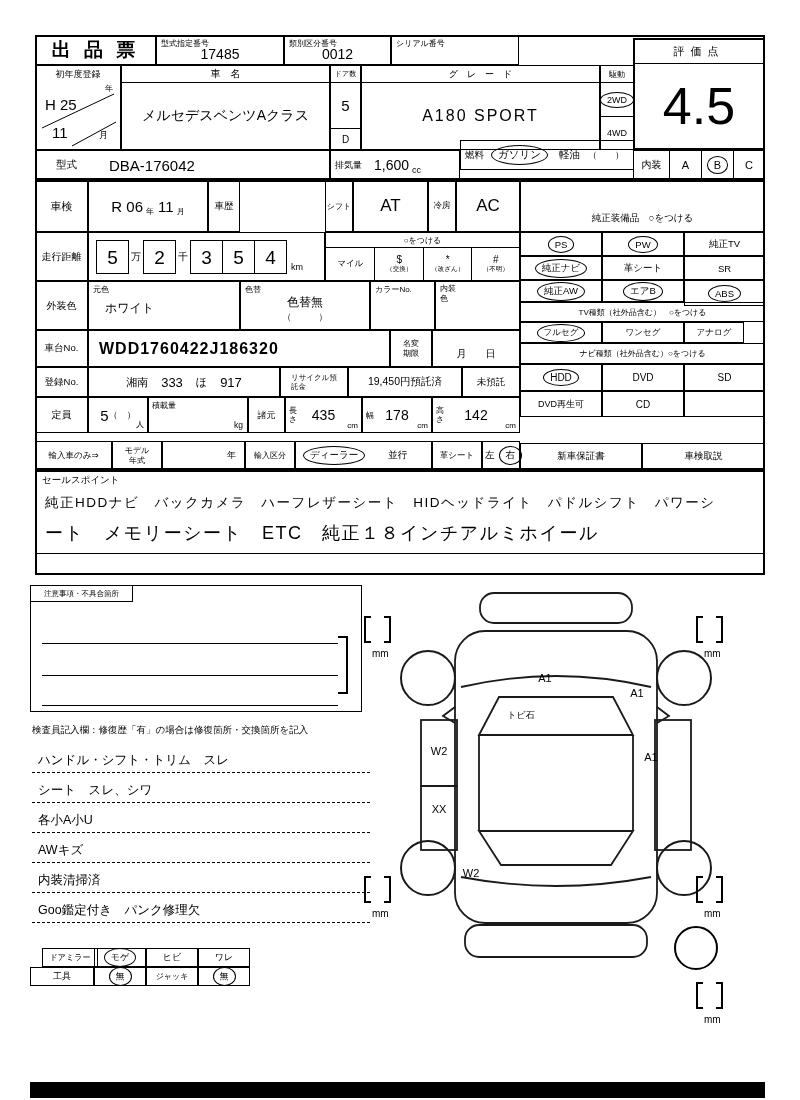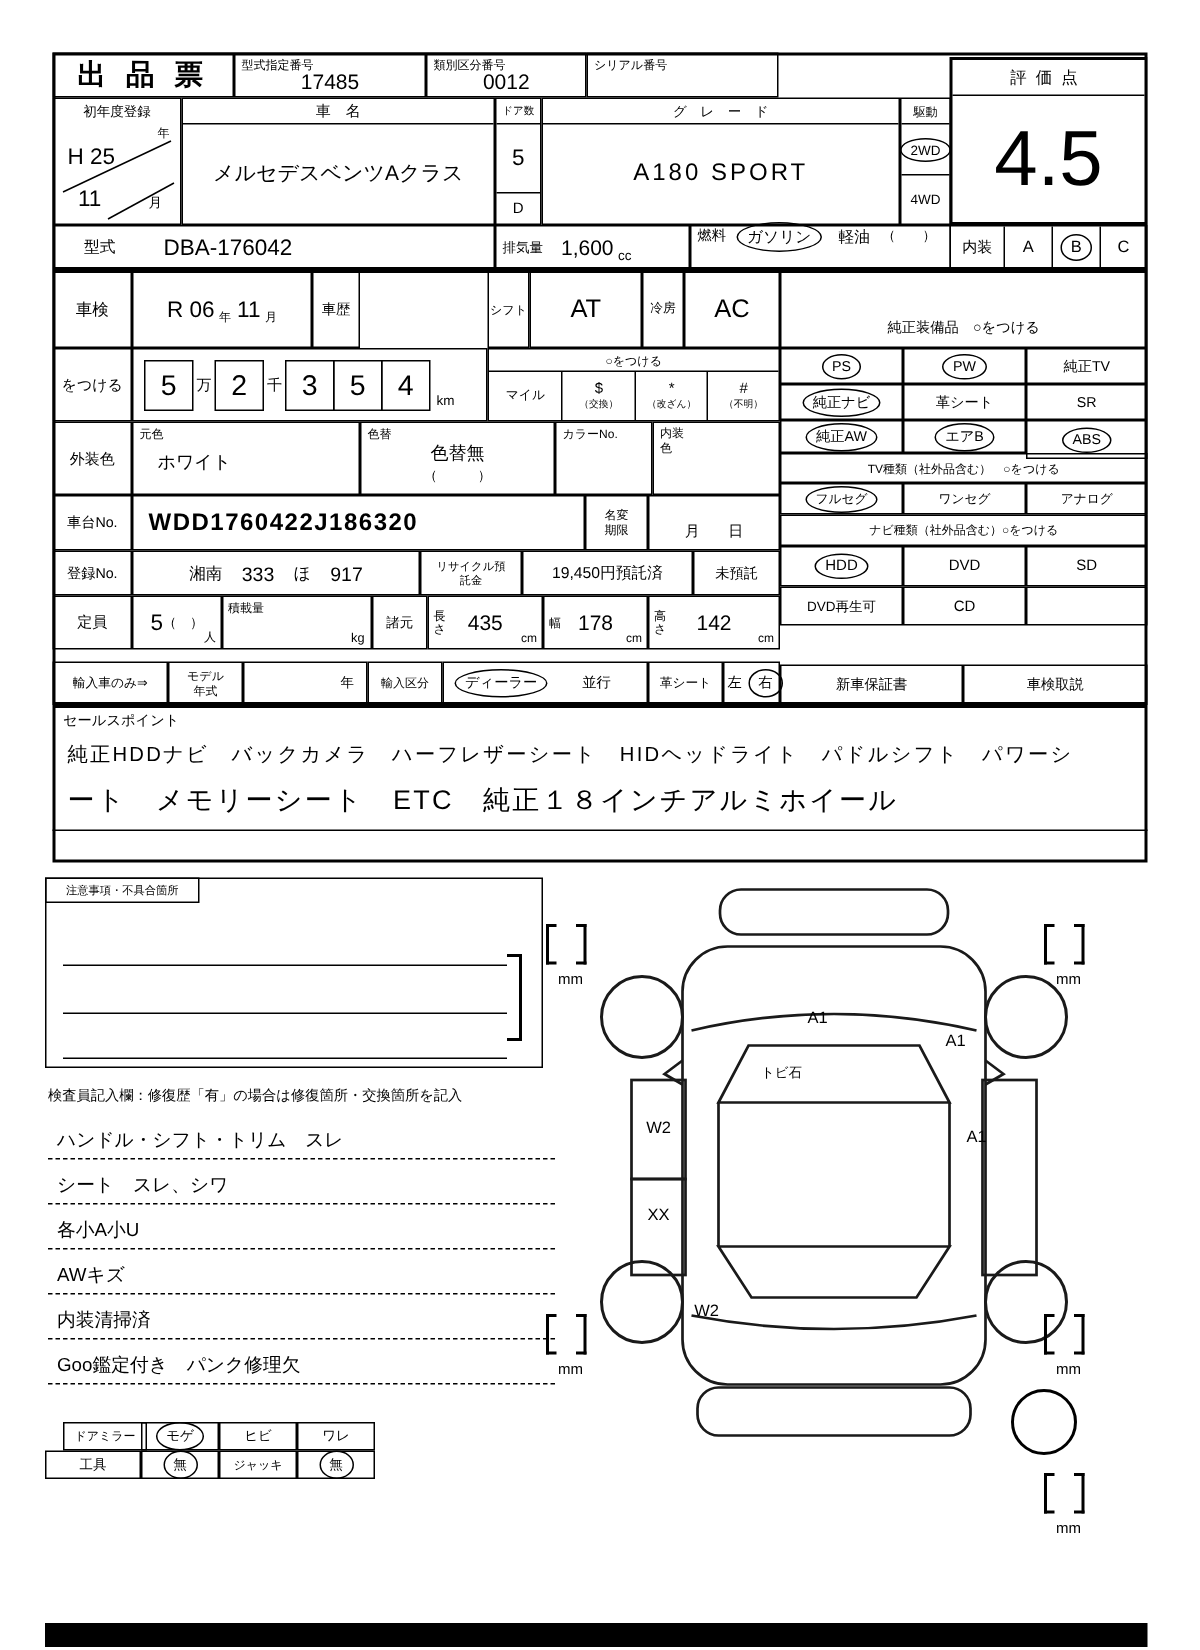--- a/index.html
+++ b/index.html
@@ -83,37 +83,37 @@
 
   <div class="c" style="left:35px;top:150px;width:295px;height:30px;display:flex;align-items:center">
     <span style="font-size:10.5px;margin-left:20px">型式</span>
     <span style="font-size:15px;margin-left:32px">DBA-176042</span>
   </div>
   <div class="c" style="left:330px;top:150px;width:130px;height:30px;display:flex;align-items:center">
     <span style="font-size:9px;margin-left:4px">排気量</span>
     <span style="font-size:14px;margin-left:12px">1,600</span>
     <span style="font-size:9px;margin-left:3px;align-self:flex-end;margin-bottom:4px">cc</span>
   </div>
-  <div class="c" style="left:460px;top:150px;width:174px;height:30px;display:flex;align-items:flex-start">
+  <div class="c" style="left:460px;top:140px;width:174px;height:30px;display:flex;align-items:center">
     <span style="font-size:9.5px;margin-left:4px">燃料</span>
     <span class="ov" style="font-size:10.5px;margin-left:12px">ガソリン</span>
     <span style="font-size:10.5px;margin-left:16px">軽油</span>
     <span style="font-size:9px;margin-left:8px">（　　）</span>
   </div>
   <div class="c" style="left:633px;top:150px;width:132px;height:30px;display:flex">
     <div class="fx" style="width:35px;font-size:10px">内装</div>
     <div class="fx" style="width:32px;border-left:1px solid #000;font-size:11px">A</div>
     <div class="fx" style="width:32px;border-left:1px solid #000;font-size:11px">
         <span class="ov">B</span>
       </div>
     <div class="fx" style="width:31px;border-left:1px solid #000;font-size:11px">C</div>
   </div>
 
   <div class="c fx" style="left:35px;top:180px;width:53px;height:52px;font-size:11px">車検</div>
-  <div class="c fx" style="left:35px;top:232px;width:53px;height:49px;font-size:10px">をつける</div>
+  <div class="c fx" style="left:35px;top:232px;width:53px;height:49px;font-size:10px">走行距離</div>
   <div class="c fx" style="left:35px;top:281px;width:53px;height:49px;font-size:10px">外装色</div>
   <div class="c fx" style="left:35px;top:330px;width:53px;height:37px;font-size:9.5px">車台No.</div>
   <div class="c fx" style="left:35px;top:367px;width:53px;height:30px;font-size:9.5px">登録No.</div>
   <div class="c fx" style="left:35px;top:397px;width:53px;height:36px;font-size:10px">定員</div>
 
   <div class="c fx" style="left:88px;top:180px;width:120px;height:52px">
     <span style="font-size:15px">R 06</span>
     <span style="font-size:8px;align-self:flex-end;margin:0 4px 14px 3px">年</span>
     <span style="font-size:15px">11</span>
     <span style="font-size:8px;align-self:flex-end;margin:0 0 14px 3px">月</span>
@@ -178,21 +178,21 @@
     <span>日</span>
   </div>
 
   <div class="c fx" style="left:88px;top:367px;width:192px;height:30px;gap:13px">
     <span style="font-size:11px">湘南</span>
     <span style="font-size:13px">333</span>
     <span style="font-size:11px">ほ</span>
     <span style="font-size:13px">917</span>
   </div>
   <div class="c fx" style="left:280px;top:367px;width:68px;height:30px">
-    <div style="width:46px;font-size:7.5px;line-height:1.25;text-align:center">リサイクル預託金</div>
+    <div style="width:46px;font-size:7.5px;line-height:1.25;">リサイクル預託金</div>
   </div>
   <div class="c fx" style="left:348px;top:367px;width:114px;height:30px;font-size:10.5px">19,450円預託済</div>
   <div class="c fx" style="left:462px;top:367px;width:58px;height:30px;font-size:9.5px">未預託</div>
 
   <div class="c" style="left:88px;top:397px;width:60px;height:36px">
     <div class="fx" style="height:100%;font-size:9px">
       <span style="font-size:15px">5</span>
       <span>（　）</span>
     </div>
     <span class="a" style="right:3px;bottom:2px;font-size:8px">人</span>
@@ -255,21 +255,21 @@
     </div>
   <div class="c fx" style="left:684px;top:280px;width:81px;height:26px;font-size:9.5px">
       <span class="ov">ABS</span>
     </div>
 
   <div class="c fx" style="left:520px;top:302px;width:245px;height:20px;font-size:8px">TV種類（社外品含む）　○をつける</div>
   <div class="c fx" style="left:520px;top:322px;width:82px;height:21px;font-size:8.5px">
       <span class="ov">フルセグ</span>
     </div>
   <div class="c fx" style="left:602px;top:322px;width:82px;height:21px;font-size:8.5px">ワンセグ</div>
-  <div class="c fx" style="left:684px;top:322px;width:81px;height:21px;font-size:8.5px">アナログ</div>
+  <div class="c fx" style="left:684px;top:322px;width:60px;height:21px;font-size:8.5px">アナログ</div>
 
   <div class="c fx" style="left:520px;top:343px;width:245px;height:21px;font-size:8px">ナビ種類（社外品含む）○をつける</div>
   <div class="c fx" style="left:520px;top:364px;width:82px;height:27px;font-size:10px">
       <span class="ov">HDD</span>
     </div>
   <div class="c fx" style="left:602px;top:364px;width:82px;height:27px;font-size:10px">DVD</div>
   <div class="c fx" style="left:684px;top:364px;width:81px;height:27px;font-size:10px">SD</div>
   <div class="c fx" style="left:520px;top:391px;width:82px;height:26px;font-size:9px">DVD再生可</div>
   <div class="c fx" style="left:602px;top:391px;width:82px;height:26px;font-size:10px">CD</div>
   <div class="c" style="left:684px;top:391px;width:81px;height:26px"></div>

